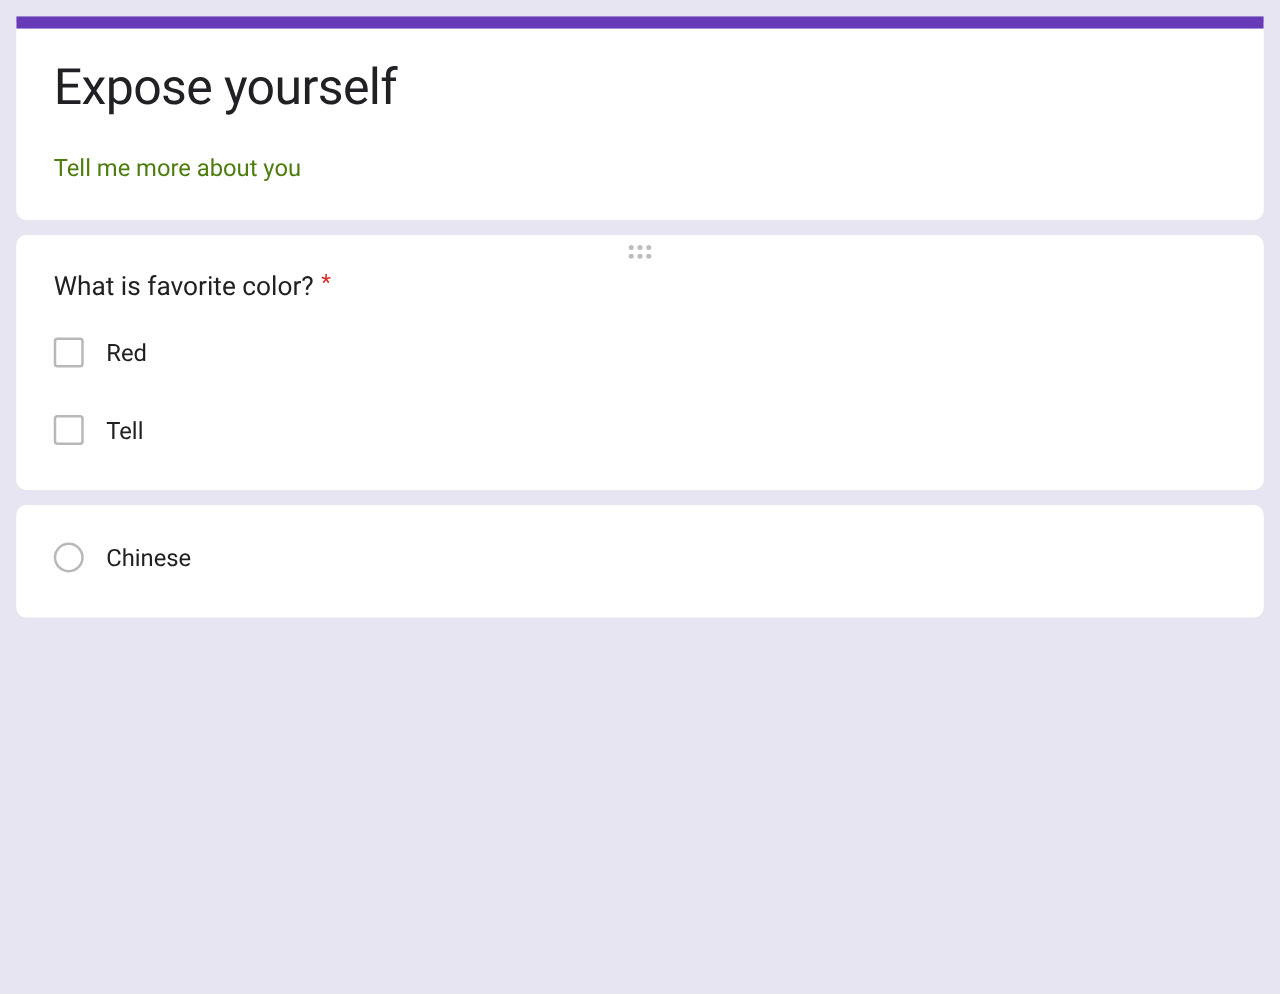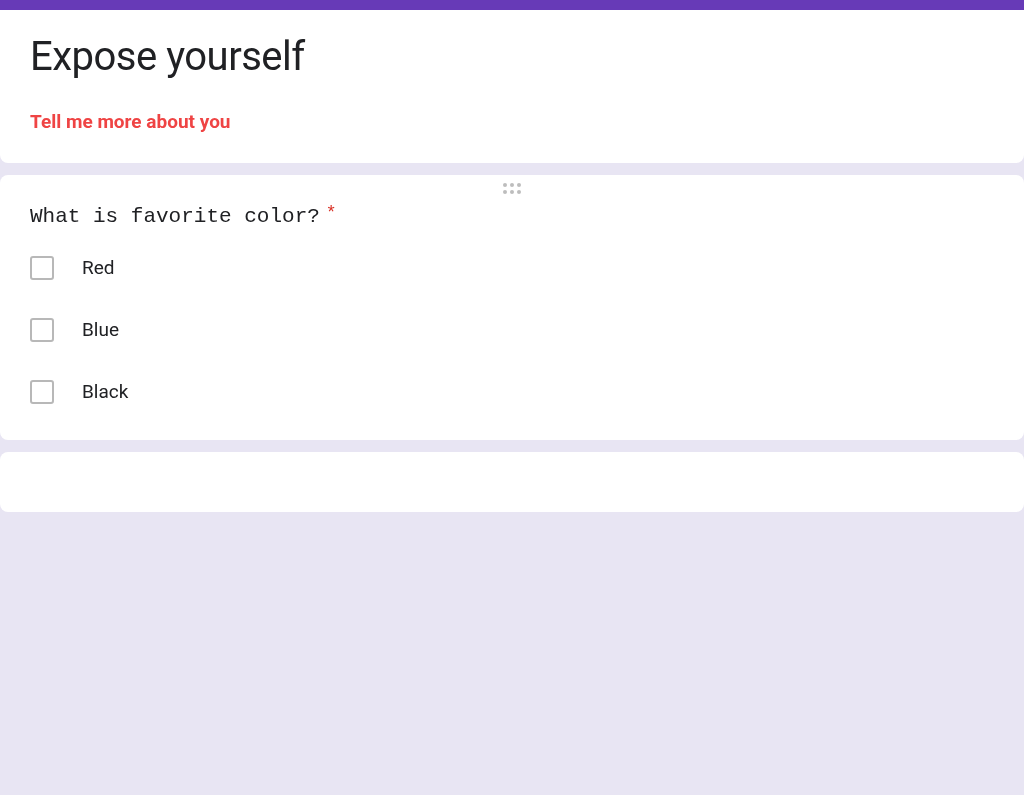--- a/index.html
+++ b/index.html
@@ -8,21 +8,21 @@
       box-sizing: border-box;
     }
     body {
       font-family: 'Google Sans', Roboto, Arial, sans-serif;
       background: #e8e5f3;
       width: 1024px;
       height: 795px;
       overflow: hidden;
     }
     .form-container {
-      padding: 0;
+      padding: 13px;
       border-radius: 23px;
     }
     .card {
       background: #fff;
       border-radius: 8px;
       margin-bottom: 12px;
       position: relative;
     }
     .header-card {
       border-top: 10px solid #673ab7;
@@ -32,22 +32,22 @@
     .form-title {
       font-size: 40px;
       font-weight: 400;
       color: #202124;
       letter-spacing: -0.5px;
       line-height: 1.25;
       margin-bottom: 28px;
     }
     .form-description {
       font-size: 19px;
-      color: #ef4444;
-      font-weight: 700;
+      color: #4d7c0f;
+      font-weight: 400;
     }
     .question-card {
       padding: 30px 30px 30px 30px;
       margin-top: 12px;
     }
     .drag-handle {
       position: absolute;
       top: 8px;
       left: 50%;
       transform: translateX(-50%);
@@ -67,32 +67,31 @@
       border-radius: 50%;
     }
     .question-title {
       font-size: 21px;
       color: #202124;
       font-weight: 400;
       margin-bottom: 28px;
       display: flex;
       align-items: baseline;
       gap: 6px;
-      font-family: Liberation Mono, monospace;
     }
     .required-asterisk {
       color: #d93025;
       font-size: 18px;
       position: relative;
       top: -4px;
     }
     .option-row {
       display: flex;
-      align-items: flex-start;
-      gap: 28px;
+      align-items: center;
+      gap: 18px;
       margin-bottom: 38px;
     }
     .option-row:last-child {
       margin-bottom: 6px;
     }
     .checkbox {
       width: 24px;
       height: 24px;
       border: 2px solid #b8b8b8;
       border-radius: 3px;
@@ -141,24 +140,24 @@
     <div class="question-title">
       <span>What is favorite color?</span>
       <span class="required-asterisk">*</span>
     </div>
     <div class="option-row">
       <div class="checkbox"></div>
       <span class="option-label">Red</span>
     </div>
     <div class="option-row">
       <div class="checkbox"></div>
-      <span class="option-label">Blue</span>
-    </div>
-    <div class="option-row">
-      <div class="checkbox"></div>
-      <span class="option-label">Black</span>
+      <span class="option-label">Tell</span>
     </div>
   </div>
 
   <div class="card question-card">
+    <div class="option-row">
+      <div class="radio"></div>
+      <span class="option-label">Chinese</span>
+    </div>
   </div>
 
 </div>
 
 </body></html>

